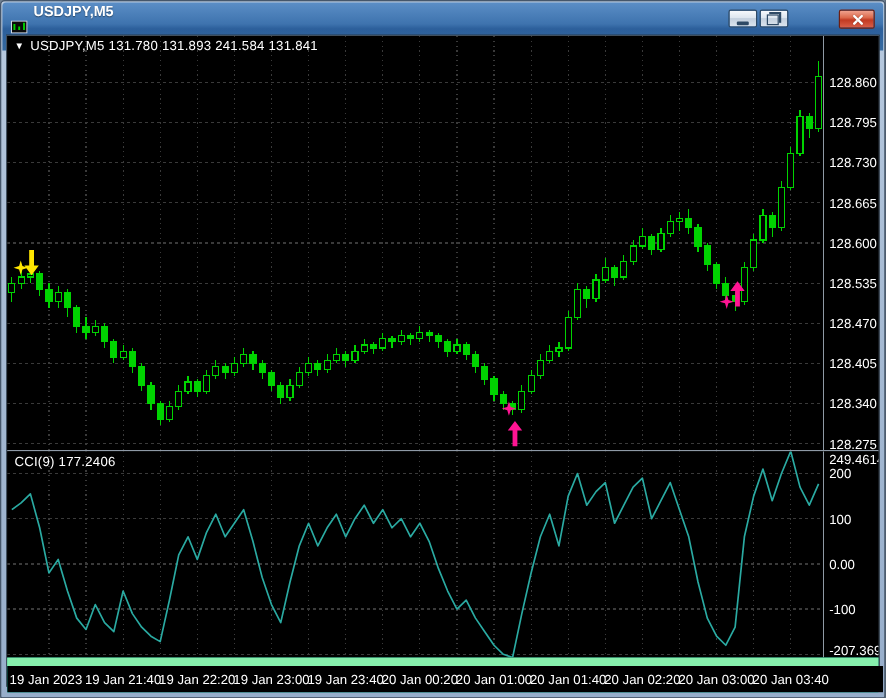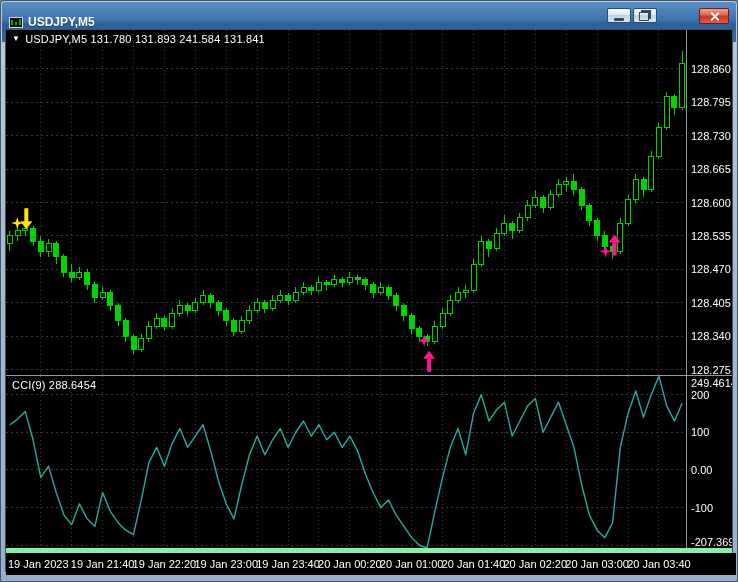--- a/index.html
+++ b/index.html
@@ -2,21 +2,21 @@
 <html><head>
 <meta charset="utf-8">
 <style>
   html,body{margin:0;padding:0;width:738px;height:582px;overflow:hidden;background:#6f7f90;
             font-family:"Liberation Sans","DejaVu Sans",sans-serif;}
   .window{position:absolute;inset:0;width:738px;height:582px;box-sizing:border-box;
           background:linear-gradient(180deg,#b9cbe0 0%,#a8bcd4 40%,#97aecb 100%);
           border:1px solid #45566a;border-radius:4px 4px 2px 2px;}
   .titlebar{position:absolute;top:1px;left:1px;right:1px;height:40px;
             background:linear-gradient(180deg,#5b8ec6 0%,#3e73ae 45%,#2c5f9b 55%,#35699f 100%);
-            border-radius:3px 3px 0 0;display:flex;align-items:center;}
+            border-radius:3px 3px 0 0;display:flex;}
   .title-icon{margin:0 5px 0 7px;display:flex;align-items:center;}
   .title-text{color:#fff;font-size:12px;font-weight:bold;text-shadow:0 1px 1px rgba(0,0,0,.45);}
   .win-buttons{position:absolute;right:7px;top:6px;display:flex;align-items:flex-start;}
   .winbtn{width:24px;height:15px;margin-left:2px;border:1px solid #2e4a66;border-radius:2px;
           background:linear-gradient(180deg,#f6f9fc 0%,#dde6ef 45%,#c2cfdd 50%,#dce5ef 100%);
           display:flex;align-items:center;justify-content:center;padding:0;cursor:pointer;}
   .winbtn.close{width:30px;height:16px;border:1px solid #6e1f12;
           background:linear-gradient(180deg,#f0a28e 0%,#dc6a4d 40%,#c23a22 55%,#d9604a 100%);}
   .spacer{width:40px;height:1px;}
   .min-glyph{width:10px;height:3px;background:#2e4a66;margin-top:7px;border-radius:1px;}
@@ -24,21 +24,21 @@
           box-shadow:2px -2px 0 0 #2e4a66;margin-top:2px;margin-right:2px;}
   .x-glyph{position:relative;width:11px;height:11px;}
   .x-glyph::before,.x-glyph::after{content:"";position:absolute;left:5px;top:0;width:2px;height:11px;
           background:#fff;border-radius:1px;box-shadow:0 0 1px rgba(0,0,0,.4);}
   .x-glyph::before{transform:rotate(45deg);} .x-glyph::after{transform:rotate(-45deg);}
   .client{position:absolute;left:4px;right:4px;top:28px;height:541px;background:#000;
           border:1px solid #41505f;box-sizing:content-box;}
   .panel{position:relative;overflow:hidden;}
   .panel.main{height:345px;}
   .panel.cci{height:172px;border-top:1px solid #8e99a6;}
-  .timeaxis{height:22px;border-top:5px solid #86efac;position:relative;background:#14b8a6;}
+  .timeaxis{height:22px;border-top:7px solid #86efac;position:relative;background:#14b8a6;}
   svg{display:block;font-family:"Liberation Sans","DejaVu Sans",sans-serif;}
   .overlay-label{position:absolute;top:3px;left:6px;color:#fff;font-size:11px;
           letter-spacing:.2px;display:flex;align-items:center;gap:5px;pointer-events:none;}
   .tri{font-size:8px;line-height:1;pointer-events:auto;}
 </style>
 </head>
 <body>
 
 <div class="window">
   <div class="titlebar">
@@ -331,21 +331,21 @@
           <polyline points="3.86,48.74 11.59,43.1 19.32,35.57 27.05,63.8 34.77,101.45 42.5,90.16 50.23,116.51 57.95,139.1 65.68,148.52 73.41,127.81 81.14,142.87 88.86,150.4 96.59,116.51 104.32,135.34 112.05,146.63 119.77,154.16 127.5,158.68 135.23,124.04 142.95,86.39 150.68,71.33 158.41,90.16 166.14,67.57 173.86,52.51 181.59,71.33 189.32,60.04 197.05,48.74 204.77,75.1 212.5,105.22 220.23,127.81 227.95,142.87 235.68,108.98 243.41,78.86 251.14,60.04 258.86,78.86 266.59,63.8 274.32,52.51 282.05,71.33 289.77,56.27 297.5,44.98 305.23,60.04 312.95,48.74 320.68,63.8 328.41,56.27 336.14,71.33 343.86,60.04 351.59,75.1 359.32,97.69 367.05,116.51 374.77,131.57 382.5,124.04 390.23,139.1 397.95,150.4 405.68,161.7 413.41,169.23 421.14,172 428.86,135.34 436.59,101.45 444.32,71.33 452.05,52.51 459.77,78.86 467.5,37.45 475.23,18.62 482.95,44.98 490.68,33.68 498.41,26.15 506.14,60.04 513.86,44.98 521.59,29.92 529.32,22.39 537.05,56.27 544.77,41.21 552.5,26.15 560.23,48.74 567.95,71.33 575.68,108.98 583.41,139.1 591.14,154.16 598.86,161.7 606.59,146.63 614.32,71.33 622.05,37.45 629.77,14.86 637.5,41.21 645.23,18.62 652.95,0 660.68,29.92 668.41,44.98 676.14,27.19" fill="none" stroke="#2aaaa2" stroke-width="1.4" stroke-linejoin="round"></polyline>
           <text x="685" y="11.0" fill="#ffffff" font-size="11">249.4614</text>
           <text x="685" y="22.6" fill="#ffffff" font-size="11">200</text>
           <text x="685" y="60.3" fill="#ffffff" font-size="11">100</text>
           <text x="685" y="97.9" fill="#ffffff" font-size="11">0.00</text>
           <text x="685" y="135.6" fill="#ffffff" font-size="11">-100</text>
           <text x="685" y="170.0" fill="#ffffff" font-size="11">-207.3698</text>
           <line x1="680.5" y1="0" x2="680.5" y2="172" stroke="#8f9aa5" shape-rendering="crispEdges"></line>
         </svg>
       <div class="overlay-label">
-        <span>CCI(9) 288.6454</span>
+        <span>CCI(9) 177.2406</span>
       </div>
     </div>
     <div class="timeaxis">
       <svg id="axis-svg" width="730" height="22">
           <rect x="0" y="0" width="730" height="22" fill="#000000"></rect>
           <text x="2" y="15" fill="#ffffff" font-size="11">19 Jan 2023</text>
           <text x="96.59" y="15" fill="#ffffff" font-size="11" text-anchor="middle">19 Jan 21:40</text>
           <text x="158.41" y="15" fill="#ffffff" font-size="11" text-anchor="middle">19 Jan 22:20</text>
           <text x="220.23" y="15" fill="#ffffff" font-size="11" text-anchor="middle">19 Jan 23:00</text>
           <text x="282.05" y="15" fill="#ffffff" font-size="11" text-anchor="middle">19 Jan 23:40</text>

